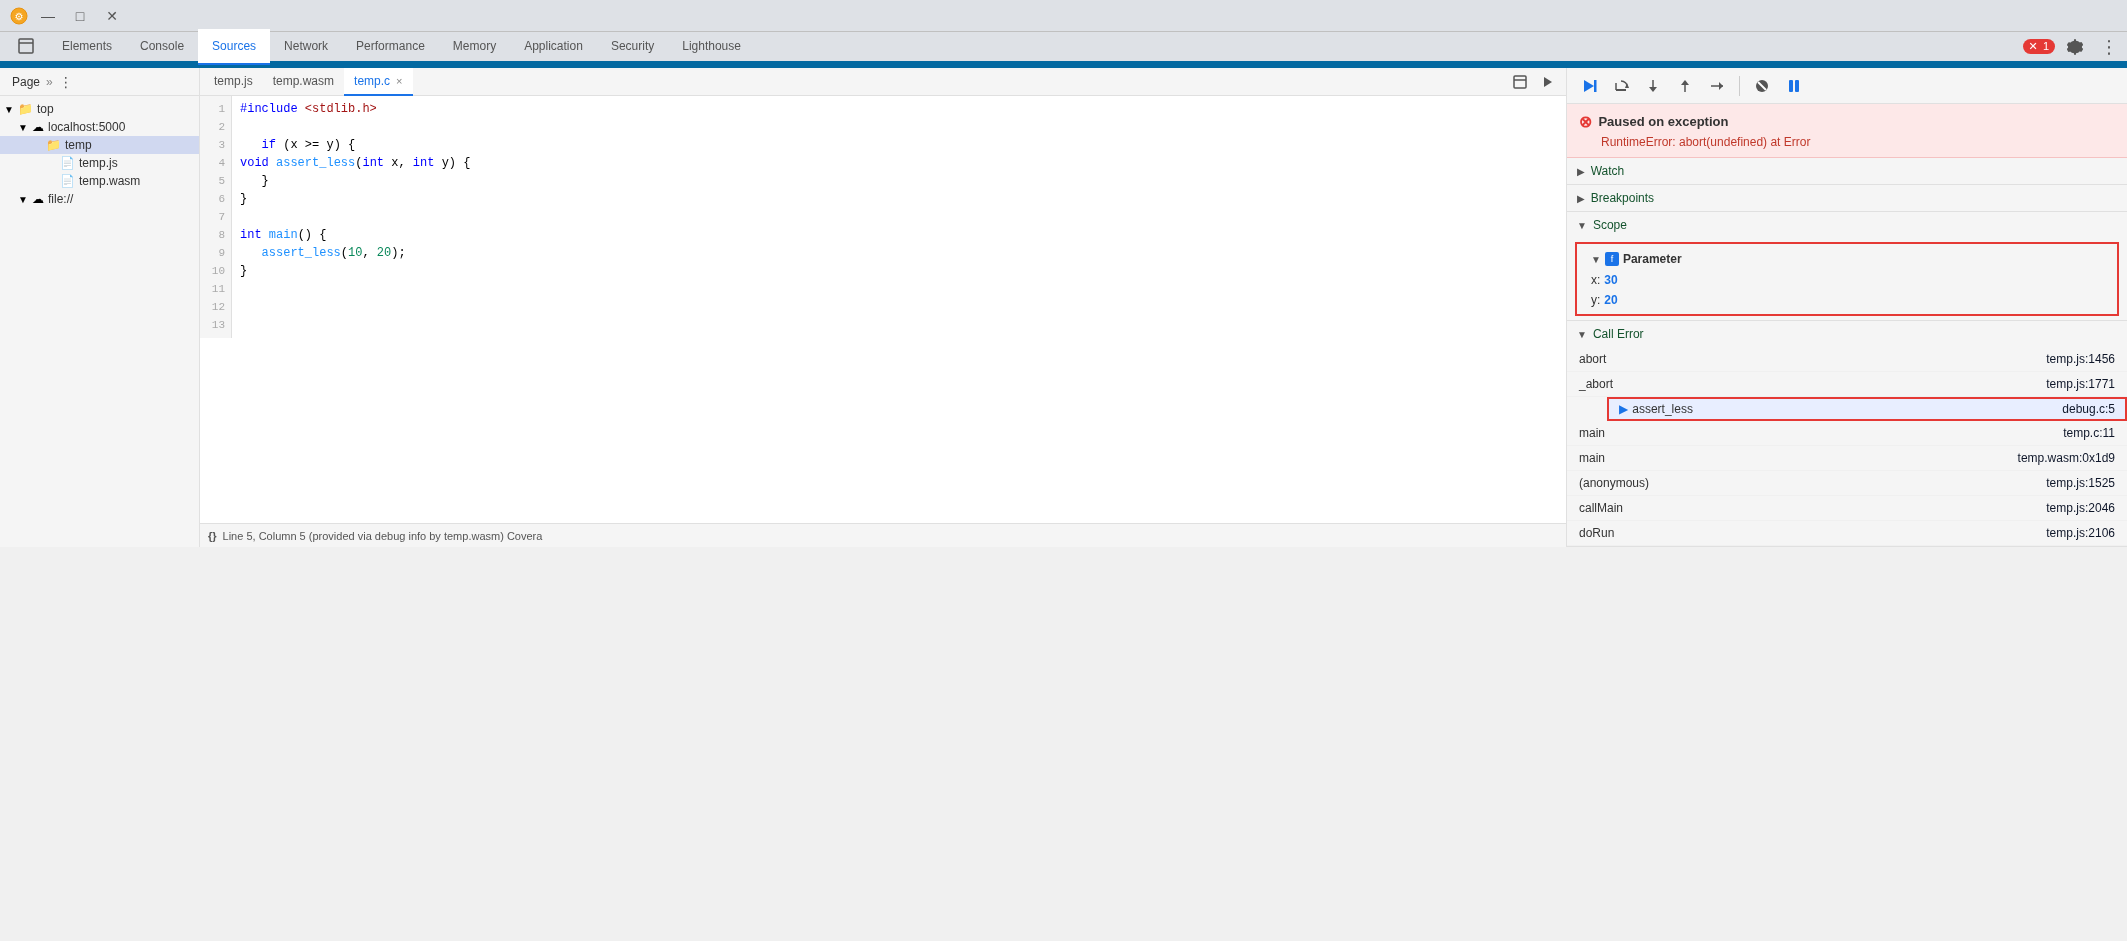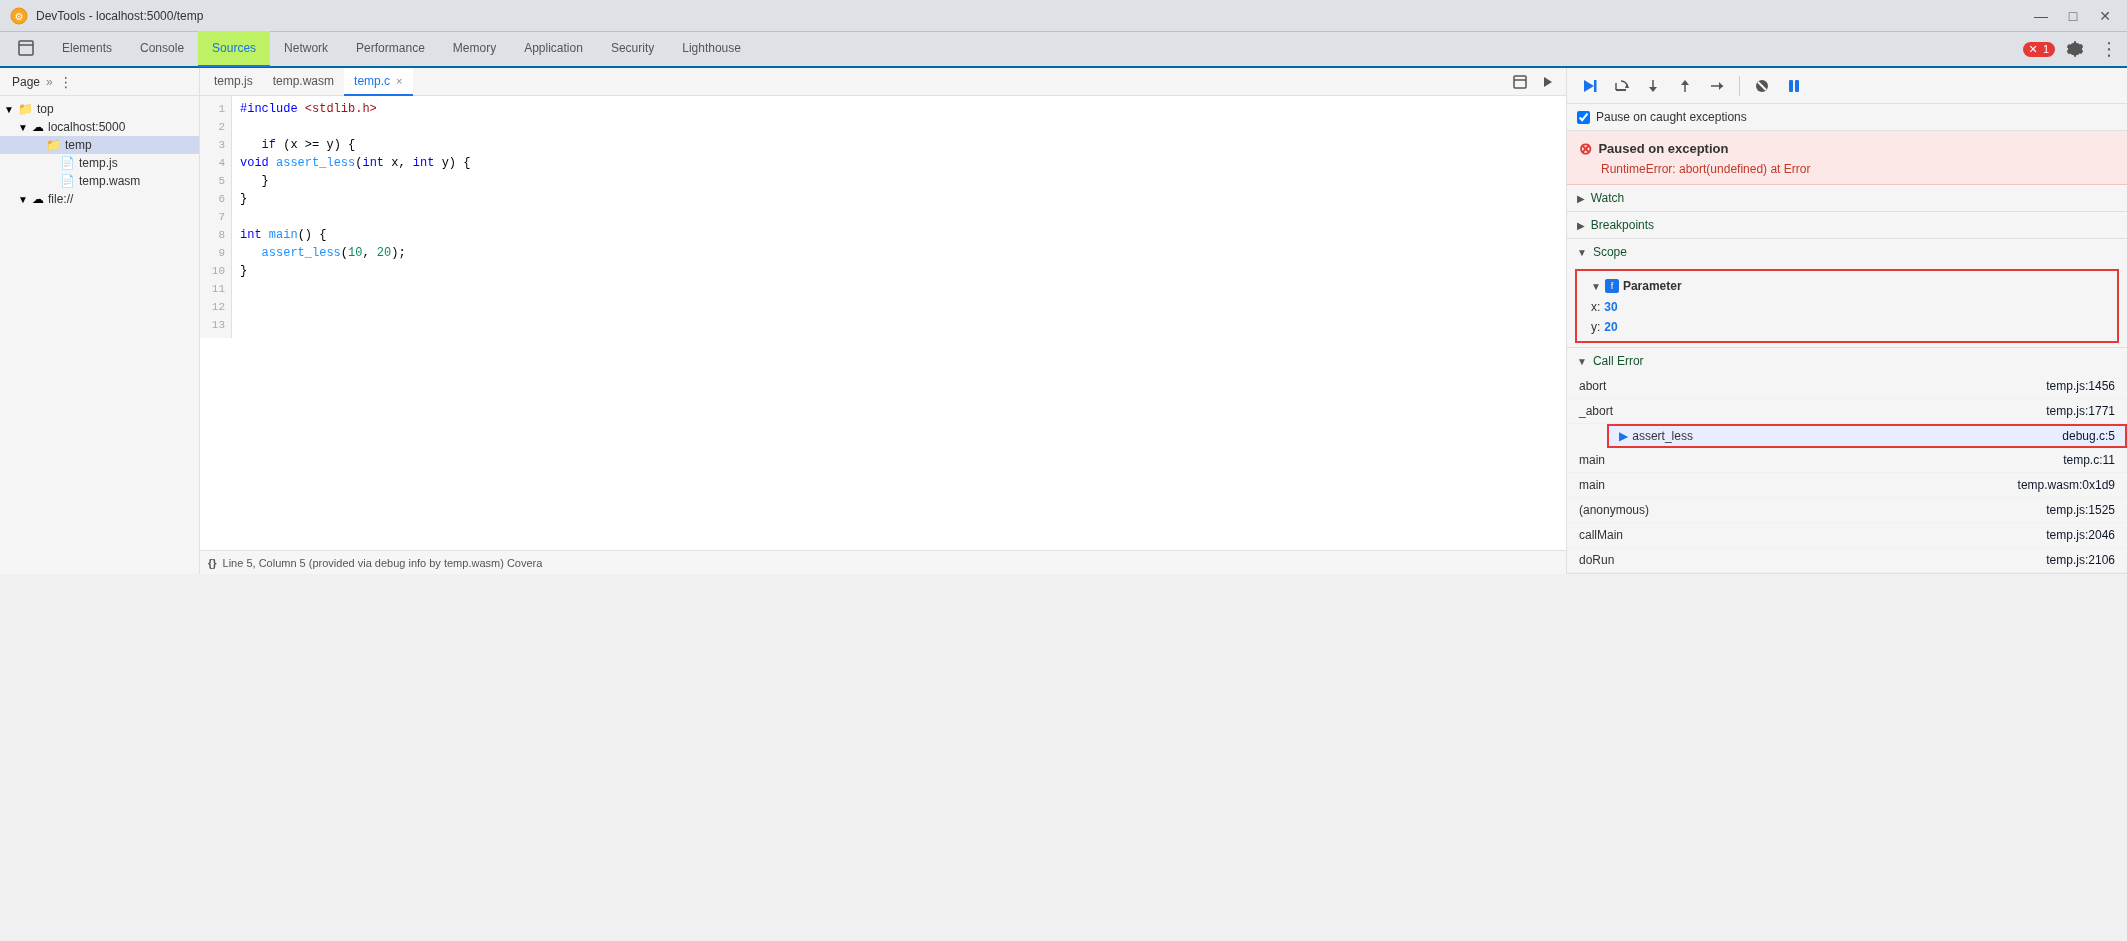--- a/index.html
+++ b/index.html
@@ -13,28 +13,28 @@
     }
     #title-bar .app-icon { width: 18px; height: 18px; margin-right: 8px; }
     #title-bar .title { font-size: 12px; color: #333; flex: 1; }
     #title-bar .win-controls { display: flex; gap: 8px; }
     #title-bar .win-btn { width: 24px; height: 24px; display: flex; align-items: center; justify-content: center; cursor: pointer; font-size: 14px; color: #555; }
 
     
     #devtools-tabs {
       display: flex; align-items: center;
       background: #dee1e6; height: 36px; padding: 0 4px;
-      border-bottom: 2px solid #0369a1;
+      border-bottom: 7px solid #0369a1;
     }
     .dt-tab {
       padding: 0 14px; height: 36px; display: flex; align-items: center;
       cursor: pointer; font-size: 12px; color: #555; white-space: nowrap;
       border-bottom: 2px solid transparent;
     }
-    .dt-tab.active { color: #1a73e8; border-bottom: 2px solid #1a73e8; background: #bef264; }
+    .dt-tab.active { color: #1a73e8; border-bottom: 2px solid #1a73e8; background: #ffffff; }
     .dt-tab-spacer { flex: 1; }
     .dt-tab-actions { display: flex; align-items: center; gap: 6px; }
     .error-badge { background: #e53935; color: white; border-radius: 8px; padding: 1px 6px; font-size: 11px; }
     .gear-btn, .more-btn { width: 28px; height: 28px; display: flex; align-items: center; justify-content: center; cursor: pointer; border-radius: 2px; }
 
     
     #sources-panel { display: flex; flex: 1; overflow: hidden; }
 
     
     #left-sidebar { width: 200px; background: #f5f5f5; border-right: 1px solid #e0e0e0; display: flex; flex-direction: column; }
@@ -112,21 +112,20 @@
 </head>
 <body>
 
 <div id="title-bar">
   <div class="app-icon">
     <svg width="18" height="18" viewBox="0 0 18 18">
       <circle cx="9" cy="9" r="8" fill="#f5a623" stroke="#e89310" stroke-width="1"></circle>
       <text x="9" y="13" text-anchor="middle" font-size="10" fill="white">⚙</text>
     </svg>
   </div>
-  <div class="title">DevTools - localhost:5000/temp</div>
   <div class="win-controls">
     <div class="win-btn">—</div>
     <div class="win-btn">□</div>
     <div class="win-btn close">✕</div>
   </div>
 </div>
 
 <div id="devtools-tabs">
   <div class="dt-tab">
     <svg width="16" height="16" viewBox="0 0 16 16" fill="none">
@@ -312,24 +311,20 @@
         </svg>
       </div>
       <div class="dbg-btn">
         <svg viewBox="0 0 16 16">
           <rect x="3" y="2" width="4" height="12" rx="1" fill="#1a73e8"></rect>
           <rect x="9" y="2" width="4" height="12" rx="1" fill="#1a73e8"></rect>
         </svg>
       </div>
     </div>
 
-    <div id="pause-exceptions">
-      <input type="checkbox" id="pause-cb" checked="" style="">
-      <label for="pause-cb">Pause on caught exceptions</label>
-    </div>
 
     <div id="exception-banner">
       <div class="exception-title">
         <span style="color:#e53935;font-size:16px;">⊗</span>
         <span>Paused on exception</span>
       </div>
       <div class="exception-msg">RuntimeError: abort(undefined) at Error</div>
     </div>
 
     <div class="section">

